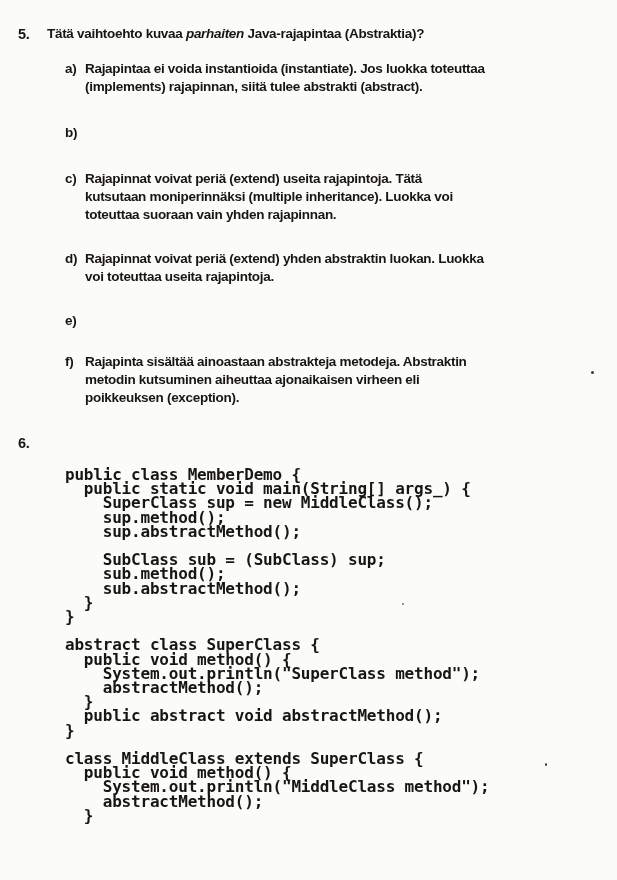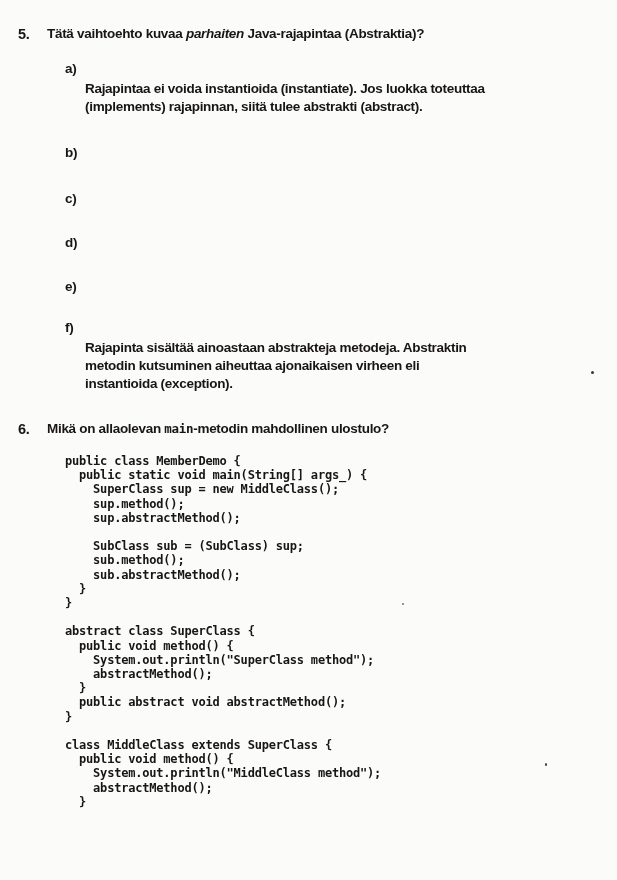--- a/index.html
+++ b/index.html
@@ -41,30 +41,29 @@
   .opt-label {
     flex:none;
     width:20px;
     font-size:13.5px;
     line-height:18px;
   }
   .opt-text {
     font-size:13.5px;
     line-height:18px;
     white-space:pre;
-    margin-top:20px;
   }
   .option.mb-28 { margin-bottom:28px; }
   .option.mb-26 { margin-bottom:26px; }
   .option.mb-23 { margin-bottom:23px; }
   .option.mb-27 { margin-bottom:27px; }
   .code {
     margin:16px 0 0 65px;
     font-family:"DejaVu Sans Mono", "Liberation Mono", monospace;
-    font-size:12px;
+    font-size:16px;
     line-height:14.2px;
     font-weight:600;
     letter-spacing:-0.2px;
     white-space:pre;
   }
   .speck {
     position:absolute;
     background:#3a3733;
     border-radius:50%;
   }
@@ -86,38 +85,42 @@
     <div class="option mb-28">
       <div class="opt-label">a)</div>
       <div class="opt-text">Rajapintaa ei voida instantioida (instantiate). Jos luokka toteuttaa
 (implements) rajapinnan, siitä tulee abstrakti (abstract).</div>
     </div>
     <div class="option mb-28">
       <div class="opt-label">b)</div>
     </div>
     <div class="option mb-26">
       <div class="opt-label">c)</div>
+      <div class="opt-text">Rajapinnat voivat periä (extend) useita rajapintoja. Tätä
+kutsutaan moniperinnäksi (multiple inheritance). Luokka voi
+toteuttaa suoraan vain yhden rajapinnan.</div>
     </div>
     <div class="option mb-26">
       <div class="opt-label">d)</div>
+      <div class="opt-text">Rajapinnat voivat periä (extend) yhden abstraktin luokan. Luokka
+voi toteuttaa useita rajapintoja.</div>
     </div>
     <div class="option mb-23">
       <div class="opt-label">e)</div>
     </div>
     <div class="option mb-27">
       <div class="opt-label">f)</div>
       <div class="opt-text">Rajapinta sisältää ainoastaan abstrakteja metodeja. Abstraktin
 metodin kutsuminen aiheuttaa ajonaikaisen virheen eli
-instantioida (exception).</div>
+poikkeuksen (exception).</div>
     </div>
   </div>
 
   <div class="q-row">
     <div class="q-num">6.</div>
-    <div class="q-text"><span>Mikä on allaolevan </span><span class="mono">main</span><span>-metodin mahdollinen ulostulo?</span></div>
   </div>
 
   <pre class="code">public class MemberDemo {
   public static void main(String[] args_) {
     SuperClass sup = new MiddleClass();
     sup.method();
     sup.abstractMethod();
 
     SubClass sub = (SubClass) sup;
     sub.method();

